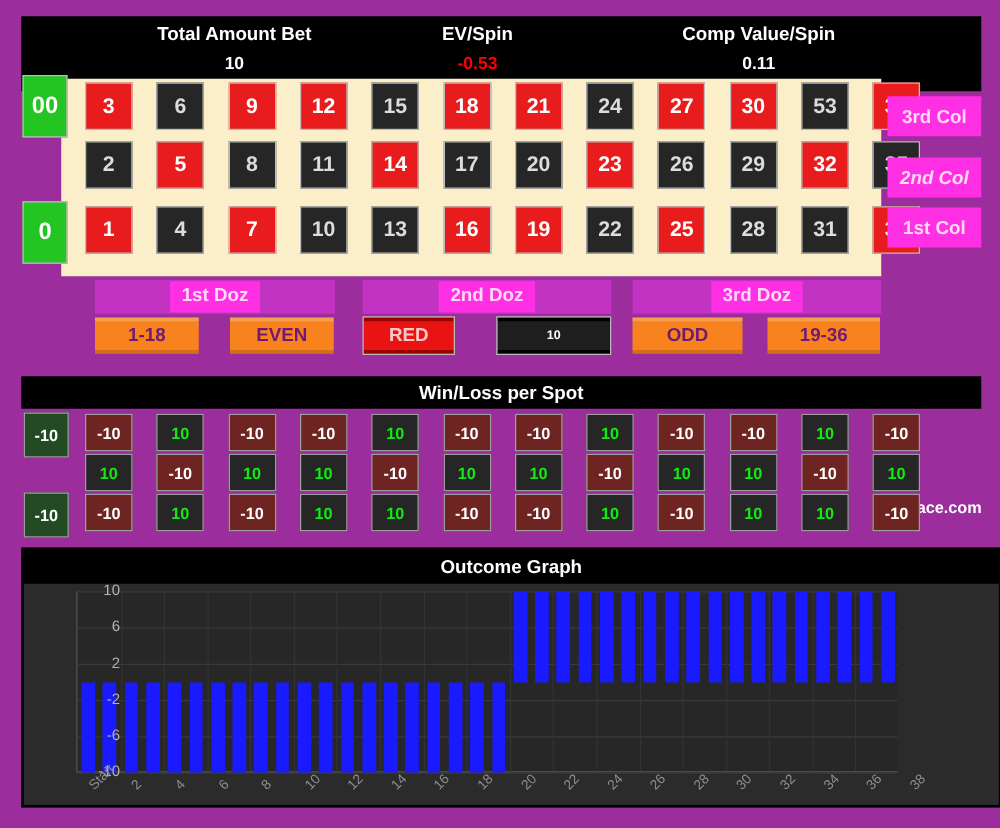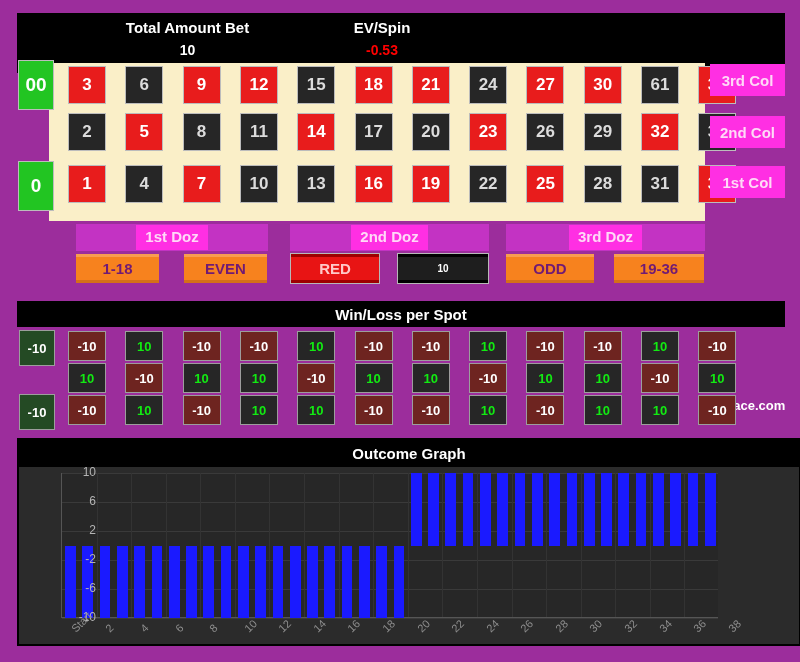--- a/index.html
+++ b/index.html
@@ -136,20 +136,24 @@
 <body>
 
 <div id="stats-bar" class="panel-hd">
     <div class="stat" style="left: 63px; width: 215px;">
       <div class="lbl">Total Amount Bet</div>
       <div class="val">10</div>
     </div>
     <div class="stat" style="left: 280px; width: 170px;">
       <div class="lbl">EV/Spin</div>
       <div class="val neg">-0.53</div>
+    </div>
+    <div class="stat" style="left: 470px; width: 240px;">
+      <div class="lbl">Comp Value/Spin</div>
+      <div class="val">0.11</div>
     </div>
   </div>
 
 <div id="felt"></div>
 
 <div id="graph-panel">
   <div id="graph-hd" class="panel-hd">Outcome Graph</div>
   <div id="plot">
       <div class="gridline" style="top: 0px;"></div>
       <div class="gridline" style="top: 29px;"></div>
@@ -250,21 +254,21 @@
 <div class="num-cell red" style="left: 68px; top: 66px;">3</div>
 <div class="num-cell black" style="left: 125.3px; top: 66px;">6</div>
 <div class="num-cell red" style="left: 182.6px; top: 66px;">9</div>
 <div class="num-cell red" style="left: 239.9px; top: 66px;">12</div>
 <div class="num-cell black" style="left: 297.2px; top: 66px;">15</div>
 <div class="num-cell red" style="left: 354.5px; top: 66px;">18</div>
 <div class="num-cell red" style="left: 411.8px; top: 66px;">21</div>
 <div class="num-cell black" style="left: 469.1px; top: 66px;">24</div>
 <div class="num-cell red" style="left: 526.4px; top: 66px;">27</div>
 <div class="num-cell red" style="left: 583.7px; top: 66px;">30</div>
-<div class="num-cell black" style="left: 641px; top: 66px;">61</div>
+<div class="num-cell black" style="left: 641px; top: 66px;">53</div>
 <div class="num-cell red" style="left: 698.3px; top: 66px;">36</div>
 <div class="num-cell black" style="left: 68px; top: 113px;">2</div>
 <div class="num-cell red" style="left: 125.3px; top: 113px;">5</div>
 <div class="num-cell black" style="left: 182.6px; top: 113px;">8</div>
 <div class="num-cell black" style="left: 239.9px; top: 113px;">11</div>
 <div class="num-cell red" style="left: 297.2px; top: 113px;">14</div>
 <div class="num-cell black" style="left: 354.5px; top: 113px;">17</div>
 <div class="num-cell black" style="left: 411.8px; top: 113px;">20</div>
 <div class="num-cell red" style="left: 469.1px; top: 113px;">23</div>
 <div class="num-cell black" style="left: 526.4px; top: 113px;">26</div>
@@ -276,35 +280,35 @@
 <div class="num-cell red" style="left: 182.6px; top: 165px;">7</div>
 <div class="num-cell black" style="left: 239.9px; top: 165px;">10</div>
 <div class="num-cell black" style="left: 297.2px; top: 165px;">13</div>
 <div class="num-cell red" style="left: 354.5px; top: 165px;">16</div>
 <div class="num-cell red" style="left: 411.8px; top: 165px;">19</div>
 <div class="num-cell black" style="left: 469.1px; top: 165px;">22</div>
 <div class="num-cell red" style="left: 526.4px; top: 165px;">25</div>
 <div class="num-cell black" style="left: 583.7px; top: 165px;">28</div>
 <div class="num-cell black" style="left: 641px; top: 165px;">31</div>
 <div class="num-cell red" style="left: 698.3px; top: 165px;">34</div>
-<div class="col-label" style="top: 64px;">3rd Col</div>
-<div class="col-label" style="top: 116px;">2nd Col</div>
+<div class="col-label" style="top: 77px;">3rd Col</div>
+<div class="col-label" style="top: 126px; font-style: italic;">2nd Col</div>
 <div class="col-label" style="top: 166px;">1st Col</div>
 <div class="doz-bar" style="left: 76px; width: 192px;">
     <span class="doz-lbl">1st Doz</span>
   </div>
 <div class="doz-bar" style="left: 290px; width: 199px;">
     <span class="doz-lbl">2nd Doz</span>
   </div>
 <div class="doz-bar" style="left: 506px; width: 199px;">
     <span class="doz-lbl">3rd Doz</span>
   </div>
 <div class="out-bet orange" style="left: 76px; width: 83px;">1-18</div>
 <div class="out-bet orange" style="left: 184px; width: 83px;">EVEN</div>
-<div class="out-bet red" style="left: 291px; width: 88px;">RED</div>
+<div class="out-bet red" style="left: 291px; width: 72px;">RED</div>
 <div class="out-bet blackbox" style="left: 398px; width: 90px;">10</div>
 <div class="out-bet orange" style="left: 506px; width: 88px;">ODD</div>
 <div class="out-bet orange" style="left: 614px; width: 90px;">19-36</div>
 <div class="wl-cell zero" style="left: 19px; top: 330px;">-10</div>
 <div class="wl-cell zero" style="left: 19px; top: 394px;">-10</div>
 <div class="wl-cell loss" style="left: 68px; top: 331px;">-10</div>
 <div class="wl-cell win" style="left: 125.3px; top: 331px;">10</div>
 <div class="wl-cell loss" style="left: 182.6px; top: 331px;">-10</div>
 <div class="wl-cell loss" style="left: 239.9px; top: 331px;">-10</div>
 <div class="wl-cell win" style="left: 297.2px; top: 331px;">10</div>

